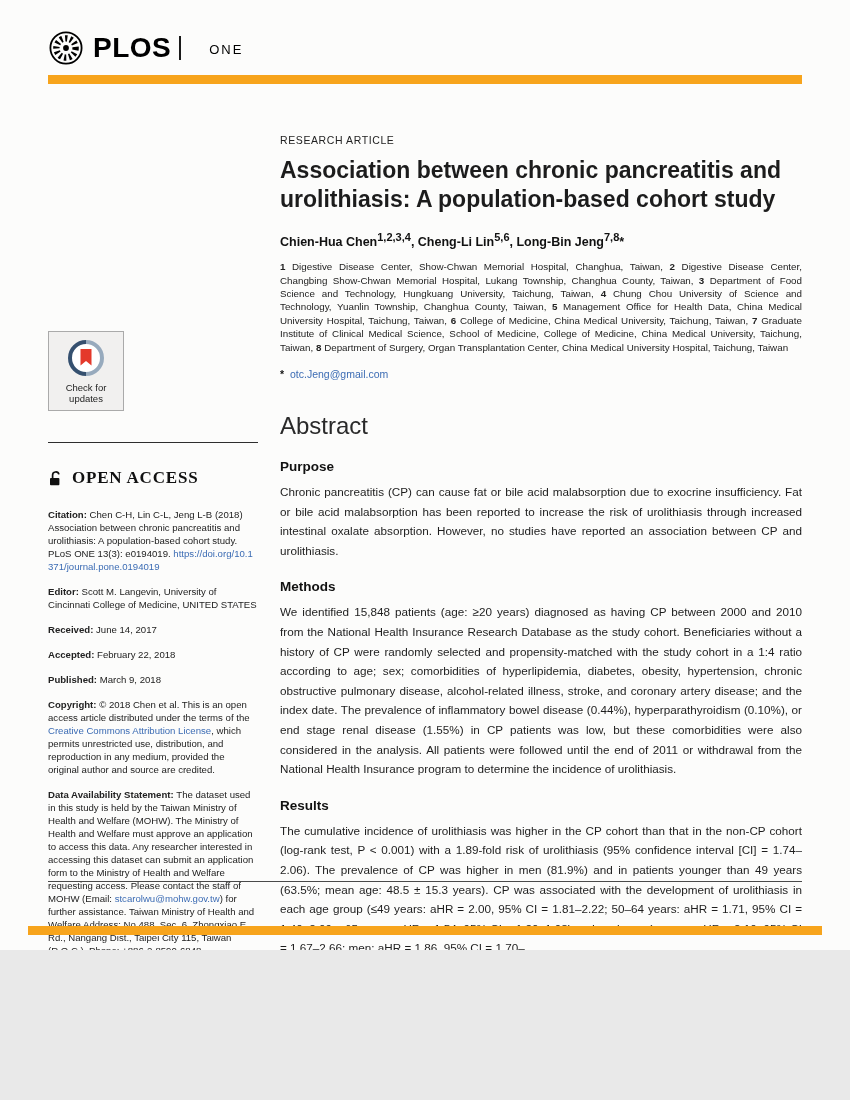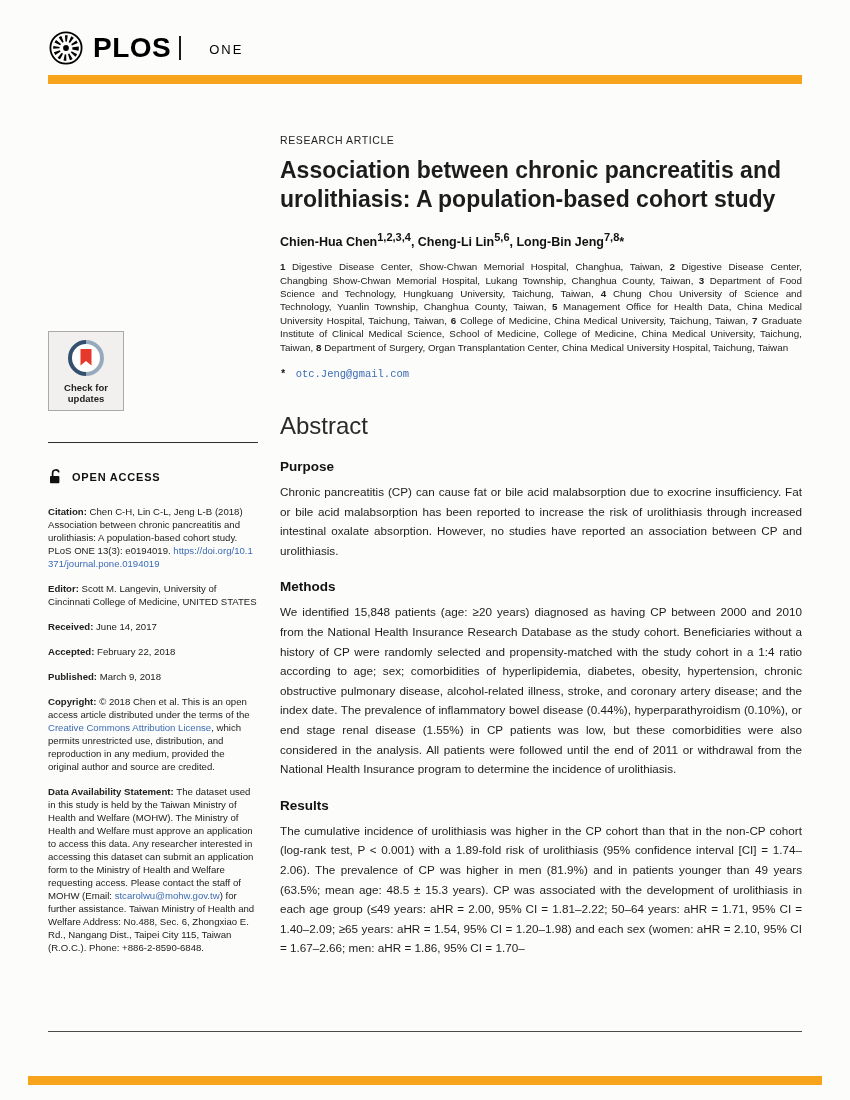--- a/index.html
+++ b/index.html
@@ -1,19 +1,19 @@
 <!DOCTYPE html>
 <html><head>
 <meta charset="utf-8">
 <style>
   * { margin:0; padding:0; box-sizing:border-box; }
   html,body { background:#e9e9e9; }
   body { font-family:"Liberation Sans", sans-serif; color:#1b1b1b; }
   .page {
-    width:850px; height:1100px; margin:0 auto; background:#fcfcfb;
+    width:850px; height:950px; margin:0 auto; background:#fcfcfb;
     position:relative; overflow:hidden;
   }
 
   
   .masthead { padding:30px 48px 6px 48px; display:flex; align-items:center; }
   .logo { display:flex; align-items:center; }
   .logo svg { display:block; }
   .logo-plos { font-size:28px; font-weight:bold; letter-spacing:.5px; color:#000; margin-left:9px; }
   .logo-divider { width:2px; height:24px; background:#1a1a1a; margin:0 9px 0 8px; }
   .logo-one { font-size:13px; letter-spacing:2px; color:#000; margin-top:2px;margin-left:19px; }
@@ -22,40 +22,40 @@
   .rule-orange.bottom { position:absolute; left:28px; right:28px; bottom:15px; }
 
   
   .columns { display:flex; padding:0 48px; }
   .sidebar { width:232px; flex:0 0 232px; padding:247px 22px 0 0; }
   .article { flex:1; padding-top:50px; min-width:0; }
 
   
   .crossmark {
     width:76px; border:1px solid #aaa; background:#f1f0ef;
-    padding:7px 4px 6px; text-align:center; cursor:pointer;font-weight:bold;
+    padding:7px 4px 6px; text-align:center; cursor:pointer;
   }
   .crossmark svg { display:block; margin:0 auto; }
   .crossmark-label { font-size:9.5px; line-height:11px; color:#222; margin-top:5px; }
   .side-rule { border:none; border-top:1px solid #2e2e2e; margin:31px 0 25px 0; }
   .open-access { display:flex; align-items:center; gap:8px; margin-bottom:20px; }
   .open-access svg { display:block; }
-  .open-access-label { font-size:11px; font-weight:bold; letter-spacing:.8px; color:#111; }
+  .open-access-label { font-size:17px; font-weight:bold; letter-spacing:.8px; color:#111;font-family:Liberation Serif, serif; }
   .side-entry { font-size:9.6px; line-height:13px; color:#222; margin-bottom:12px; }
   .side-entry .lbl { font-weight:bold; }
   .lnk { color:#3C6CB4; cursor:pointer; text-decoration:none; word-break:break-all; }
 
   
   .kicker { font-size:10.5px; letter-spacing:.6px; color:#222; }
   .title { font-size:23px; line-height:29px; font-weight:bold; color:#1c1c1c; margin-top:10px; }
   .authors { margin-top:17px; font-size:12.5px; font-weight:bold; color:#111; }
   .authors sup { font-size:11px; }
   .affiliations { margin-top:11px; font-size:9.8px; line-height:13.4px; text-align:justify; color:#222; }
   .affiliations b { font-weight:bold; }
-  .correspondence { margin-top:14px; font-size:10.5px; color:#111;font-family:Liberation Mono, monospace; }
+  .correspondence { margin-top:14px; font-size:10.5px; color:#111; }
   .correspondence .star { font-weight:bold; margin-right:3px; }
   .abstract-heading { margin-top:32px; font-size:24px; font-weight:normal; color:#2a2a2a; }
   .sec-h { margin-top:19px; font-size:13.5px; font-weight:bold; color:#111; }
   .sec-p { margin-top:8px; font-size:11.7px; line-height:19.6px; text-align:justify; color:#1d1d1d; }
 
   
   .footer-rule { position:absolute; left:48px; right:48px; bottom:68px; border:none; border-top:1px solid #4a4a4a; }
   .footer-line {
     position:absolute; left:48px; right:48px; bottom:44px;
     display:flex; justify-content:space-between; align-items:baseline;

